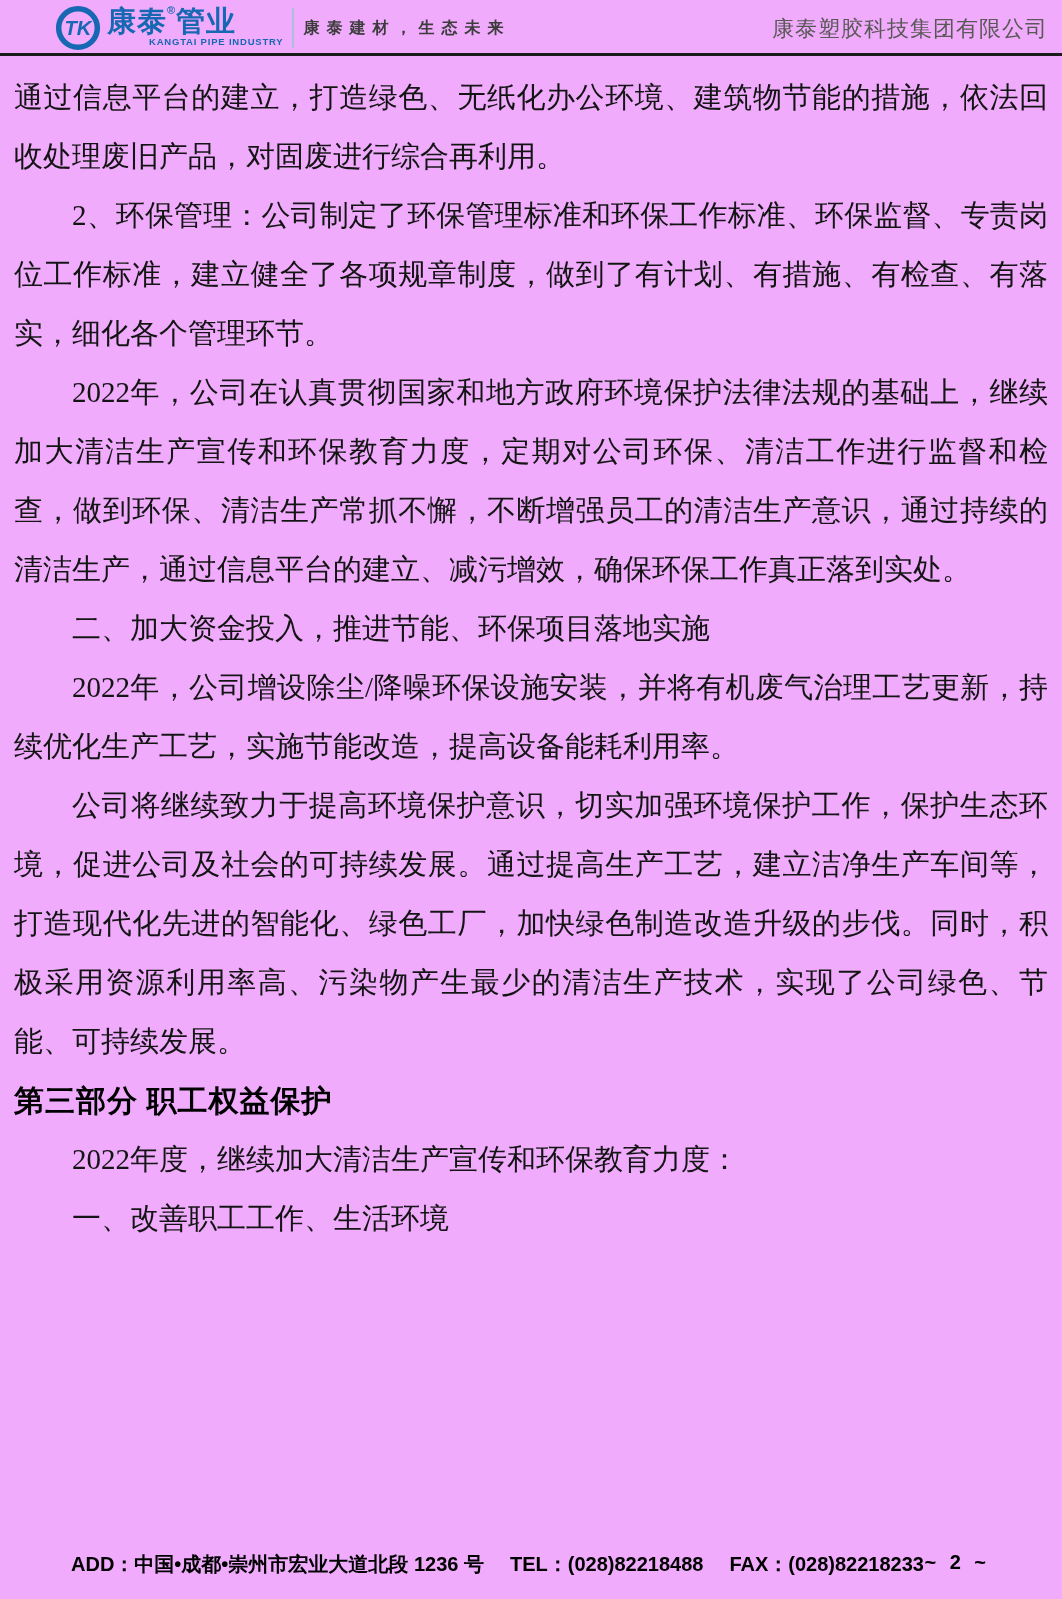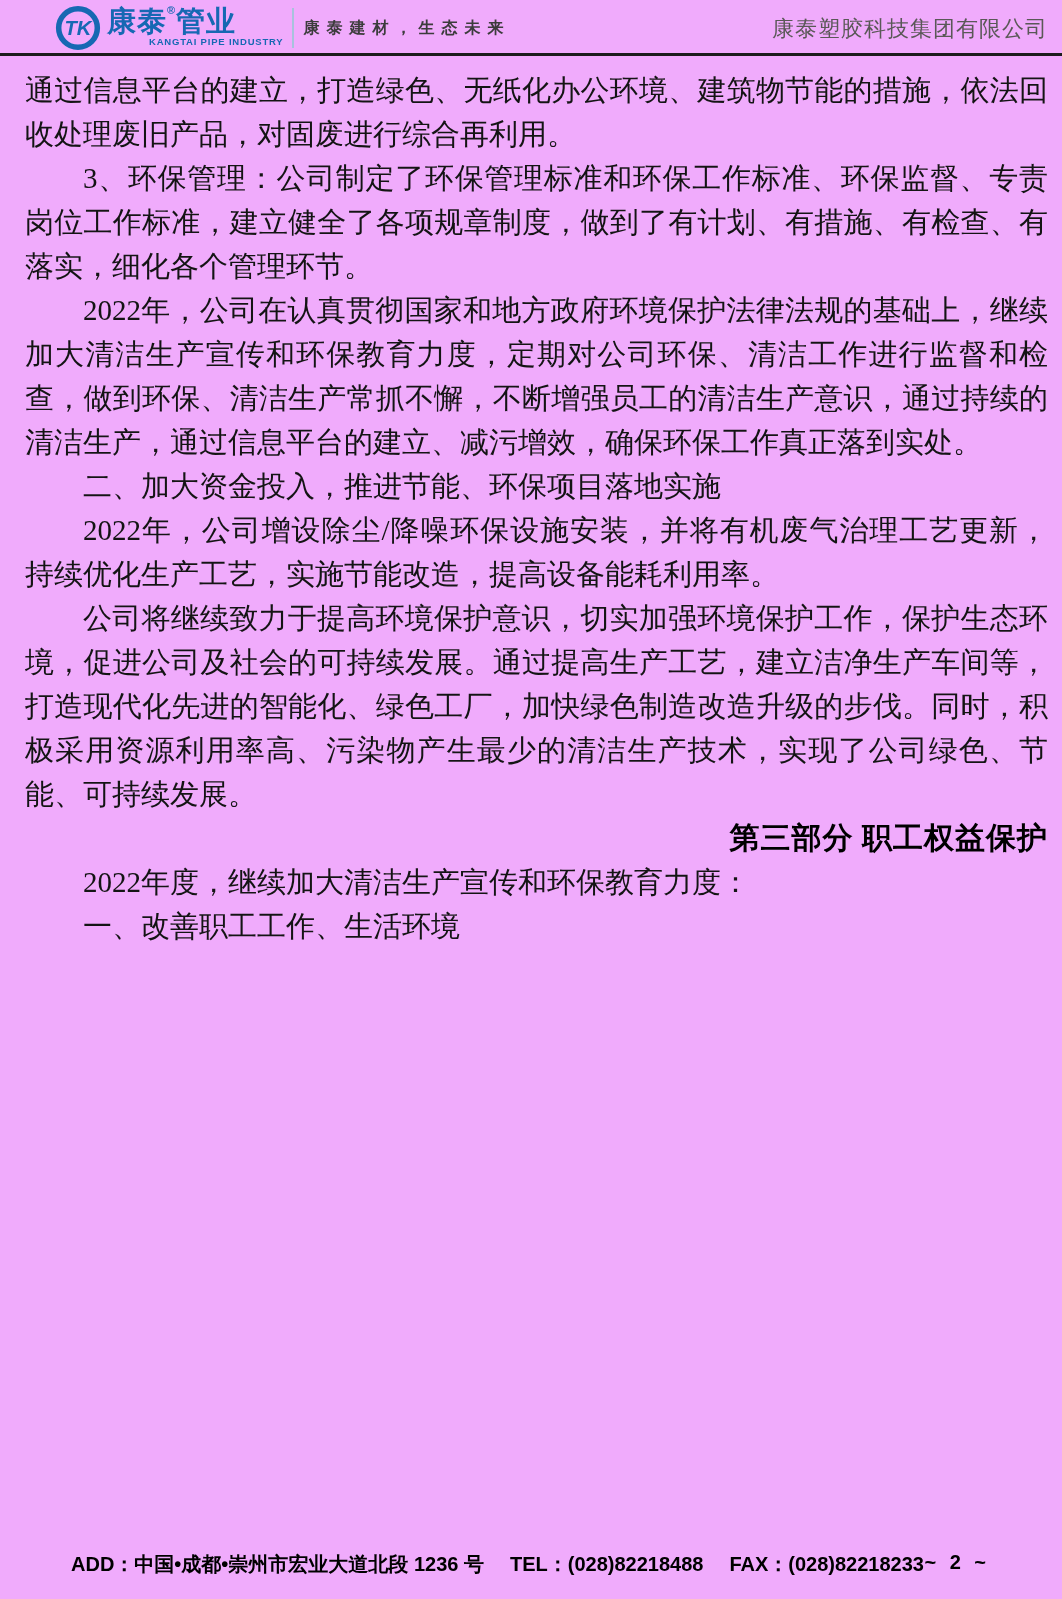--- a/index.html
+++ b/index.html
@@ -40,30 +40,30 @@
     color:#3c3c3c;white-space:nowrap;margin-top:4px;
   }
   .company-name{
     margin-left:auto;
     font-family:"Liberation Sans","DejaVu Sans",sans-serif;
     font-size:22px;letter-spacing:1px;color:#5a5857;
     white-space:nowrap;margin-right:4px;margin-top:4px;
   }
   
   .doc-body{
-    padding:12px 14px 0 25px;
+    padding:12px 14px 0 14px;
     font-size:29px;
-    line-height:44px;
+    line-height:59px;
     text-align:justify;
     color:#141414;
   }
   .para{margin:0;text-indent:2em;}
   .para.noindent{text-indent:0;}
   .para.section-heading{
-    text-indent:0;text-align:right;font-weight:bold;font-size:30px;
+    text-indent:0;text-align:left;font-weight:bold;font-size:30px;
     letter-spacing:1px;color:#000;
   }
   
   .footer{
     position:absolute;left:11px;right:0;bottom:14px;
     height:34px;
     font-family:"Liberation Sans","DejaVu Sans",sans-serif;
     font-weight:bold;font-size:20px;color:#000;
     white-space:nowrap;
   }
@@ -88,21 +88,21 @@
         <div class="logo-en">KANGTAI PIPE INDUSTRY</div>
       </div>
       <div class="logo-divider"></div>
       <div class="tagline">康泰建材，生态未来</div>
     </div>
     <div class="company-name">康泰塑胶科技集团有限公司</div>
   </div>
 
   <div class="doc-body">
       <p class="para noindent">通过信息平台的建立，打造绿色、无纸化办公环境、建筑物节能的措施，依法回收处理废旧产品，对固废进行综合再利用。</p>
-      <p class="para">3、环保管理：公司制定了环保管理标准和环保工作标准、环保监督、专责岗位工作标准，建立健全了各项规章制度，做到了有计划、有措施、有检查、有落实，细化各个管理环节。</p>
+      <p class="para">2、环保管理：公司制定了环保管理标准和环保工作标准、环保监督、专责岗位工作标准，建立健全了各项规章制度，做到了有计划、有措施、有检查、有落实，细化各个管理环节。</p>
       <p class="para">2022年，公司在认真贯彻国家和地方政府环境保护法律法规的基础上，继续加大清洁生产宣传和环保教育力度，定期对公司环保、清洁工作进行监督和检查，做到环保、清洁生产常抓不懈，不断增强员工的清洁生产意识，通过持续的清洁生产，通过信息平台的建立、减污增效，确保环保工作真正落到实处。</p>
       <p class="para">二、加大资金投入，推进节能、环保项目落地实施</p>
       <p class="para">2022年，公司增设除尘/降噪环保设施安装，并将有机废气治理工艺更新，持续优化生产工艺，实施节能改造，提高设备能耗利用率。</p>
       <p class="para">公司将继续致力于提高环境保护意识，切实加强环境保护工作，保护生态环境，促进公司及社会的可持续发展。通过提高生产工艺，建立洁净生产车间等，打造现代化先进的智能化、绿色工厂，加快绿色制造改造升级的步伐。同时，积极采用资源利用率高、污染物产生最少的清洁生产技术，实现了公司绿色、节能、可持续发展。</p>
       <p class="para section-heading">第三部分 职工权益保护</p>
       <p class="para">2022年度，继续加大清洁生产宣传和环保教育力度：</p>
       <p class="para">一、改善职工工作、生活环境</p>
     </div>
 
   <div class="footer">

